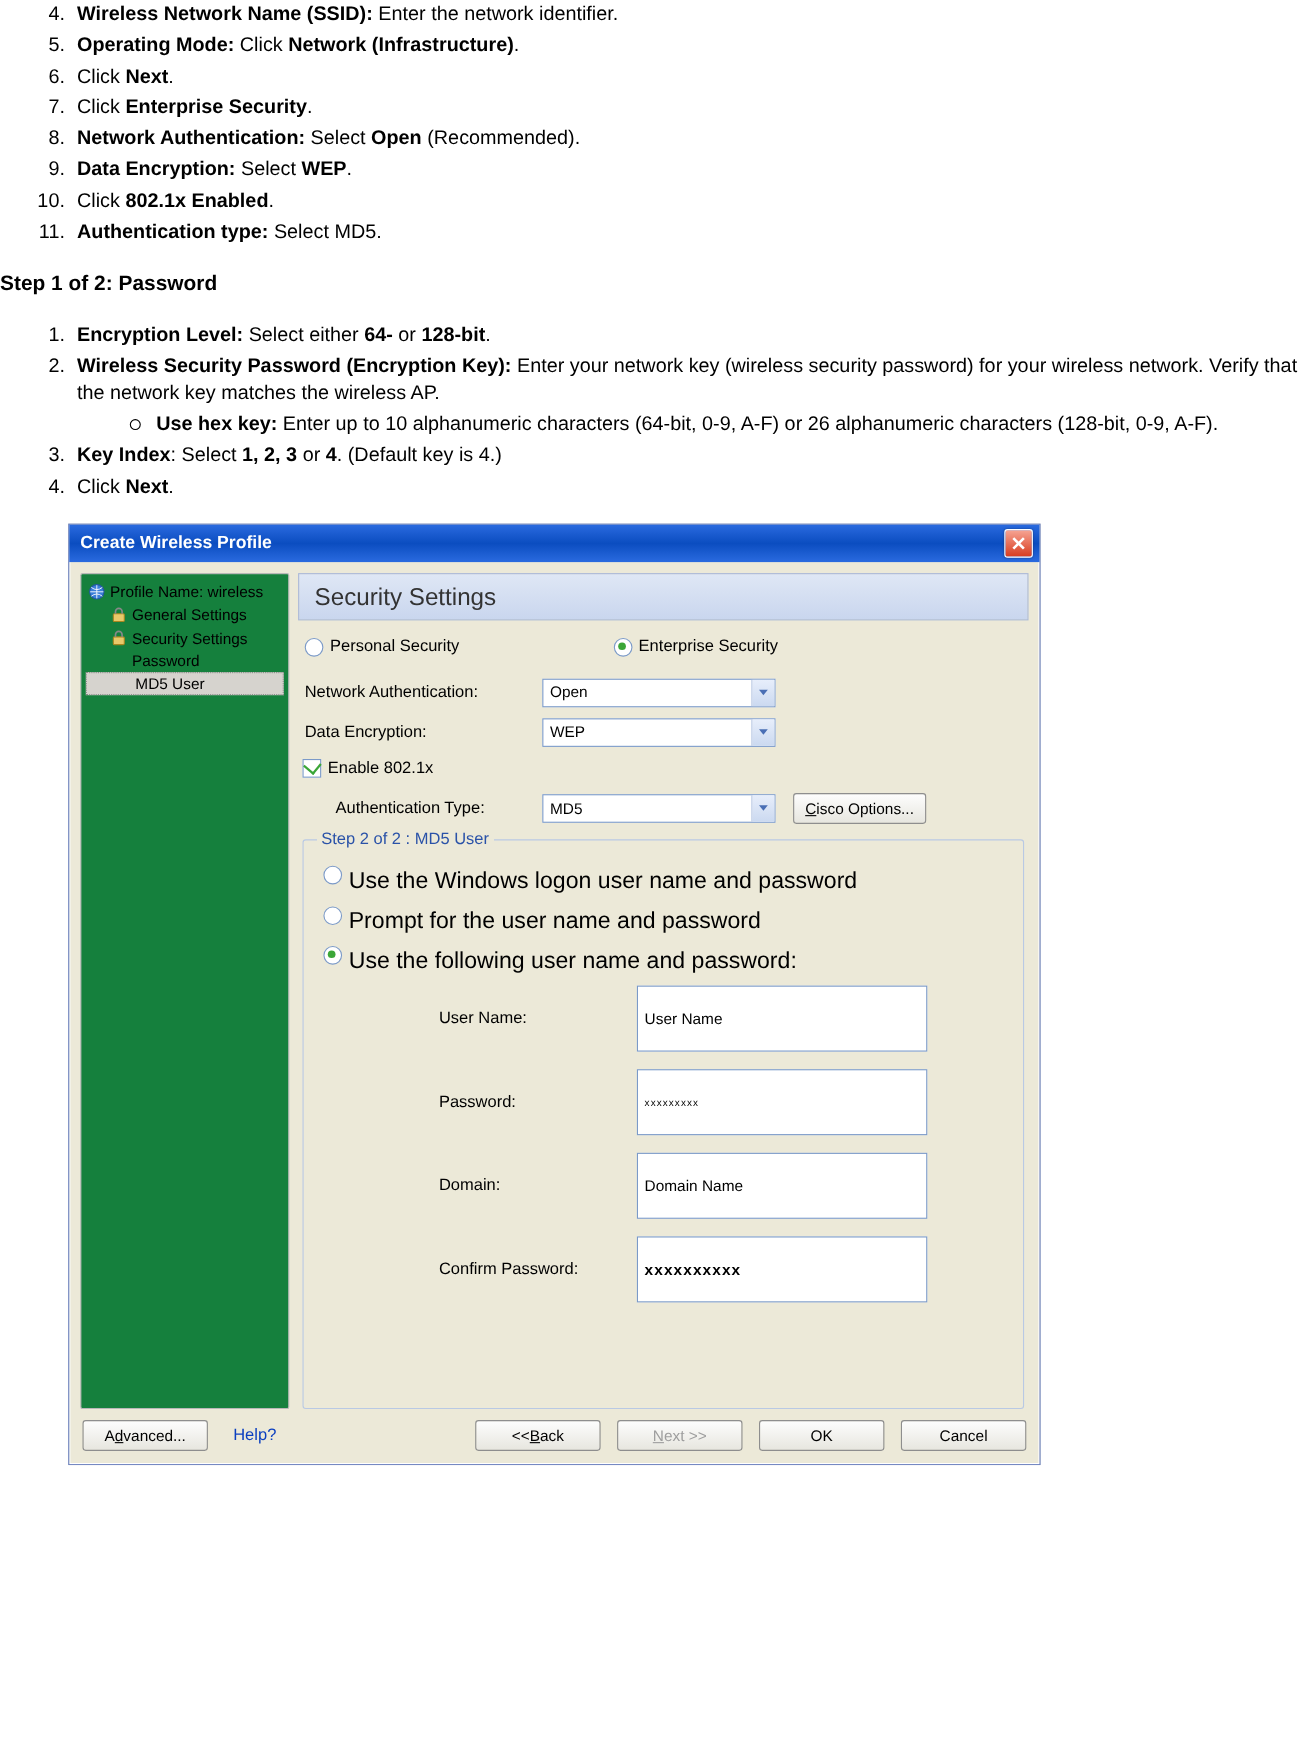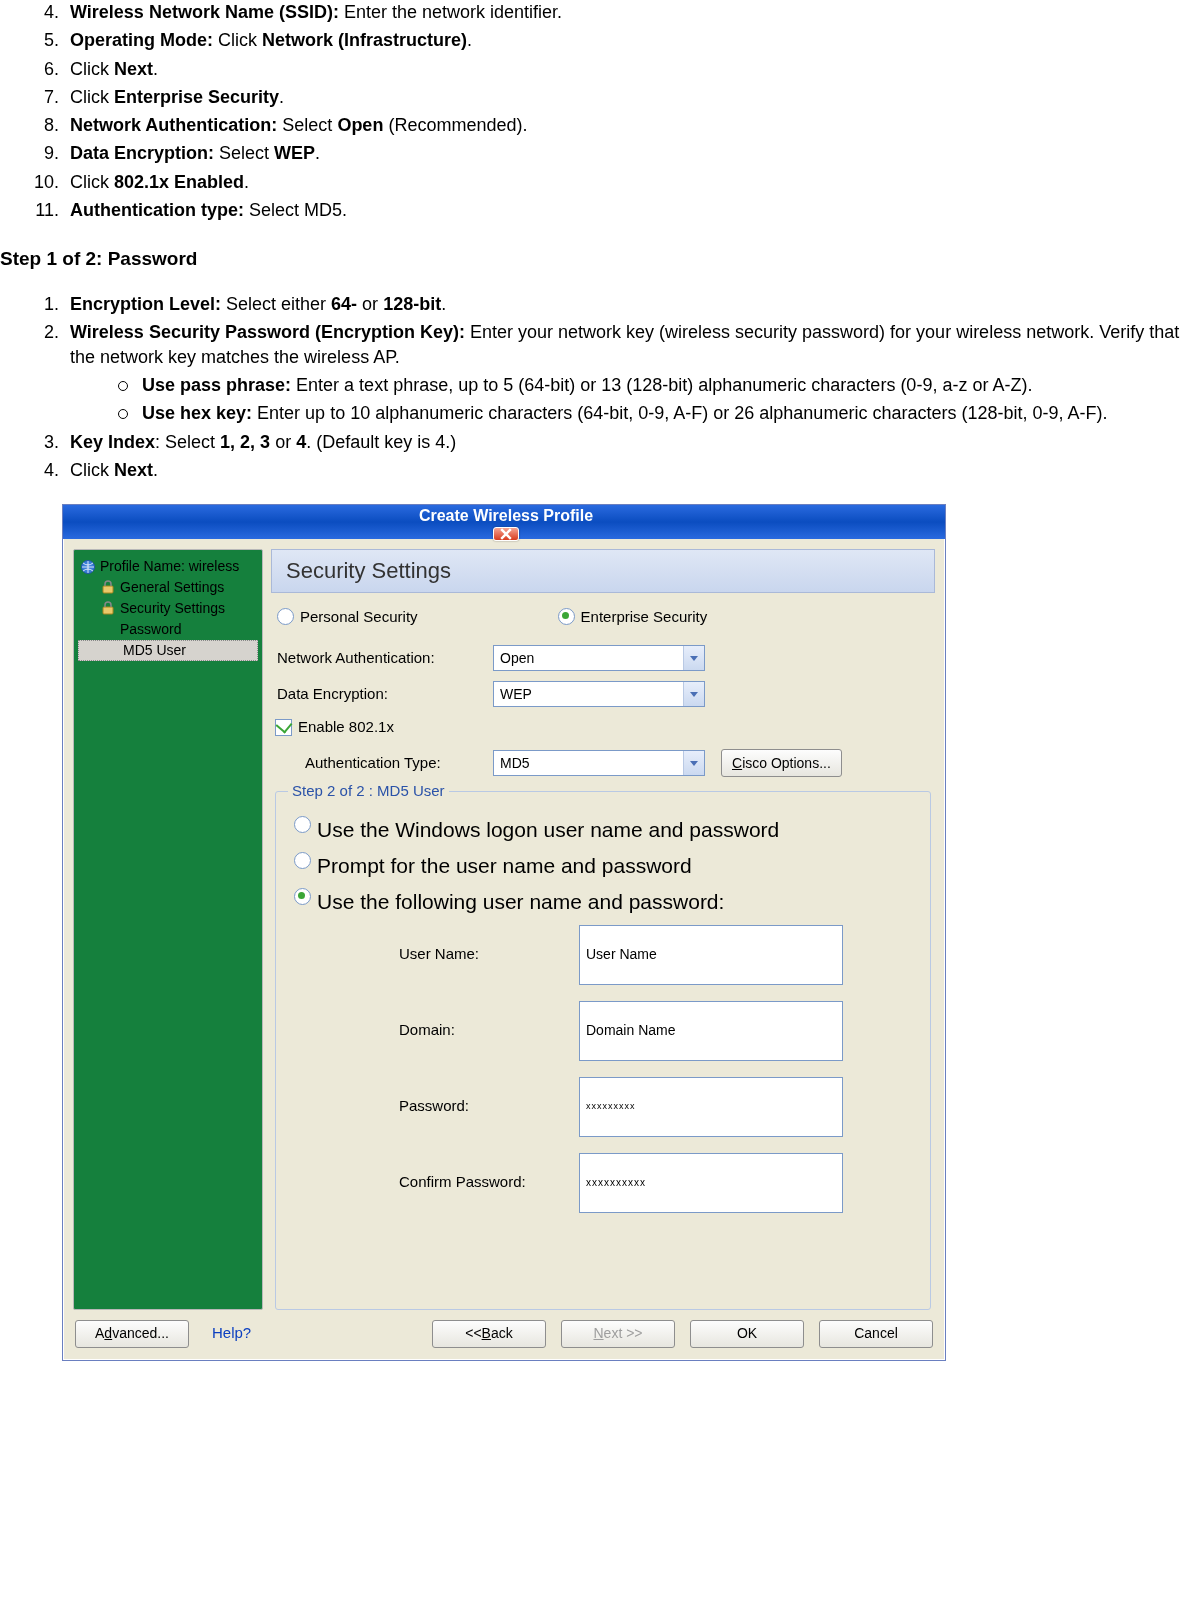--- a/index.html
+++ b/index.html
@@ -61,21 +61,20 @@
   }
   .titlebar {
     height: 34px;
     background: linear-gradient(to bottom, #2a6adf 0%, #0b4dc0 50%, #2a6adf 100%);
     display: flex;
     align-items: center;
     padding: 0 6px 0 10px;
     color: #fff;
     font-weight: bold;
     font-size: 16px;
-    flex-direction: column;
   }
   .titlebar .title { flex: 1; }
   .closebtn {
     width: 24px; height: 24px;
     background: linear-gradient(to bottom, #f6a493, #d83c1f);
     border: 1px solid #fff;
     border-radius: 3px;
     display: flex; align-items: center; justify-content: center;
     box-shadow: 0 0 2px rgba(0,0,0,.4);
   }
@@ -254,21 +253,20 @@
     <li><span>Click </span><b>802.1x Enabled</b><span>.</span></li>
     <li><b>Authentication type:</b><span> Select MD5.</span></li>
   </ol>
 
   <h3 class="step">Step 1 of 2: Password</h3>
 
   <ol class="main">
     <li><b>Encryption Level:</b><span> Select either </span><b>64-</b><span> or </span><b>128-bit</b><span>.</span></li>
     <li><b>Wireless Security Password (Encryption Key):</b><span> Enter your network key (wireless security password) for your wireless network. Verify that the network key matches the wireless AP.</span>
       <ol class="sub">
-        <li><b>Use pass phrase:</b><span> Enter a text phrase, up to 5 (64-bit) or 13 (128-bit) alphanumeric characters (0-9, a-z or A-Z).</span></li>
         <li><b>Use hex key:</b><span> Enter up to 10 alphanumeric characters (64-bit, 0-9, A-F) or 26 alphanumeric characters (128-bit, 0-9, A-F).</span></li>
       </ol>
     </li>
     <li><b>Key Index</b><span>: Select </span><b>1, 2, 3</b><span> or </span><b>4</b><span>. (Default key is 4.)</span></li>
     <li><span>Click </span><b>Next</b><span>.</span></li>
   </ol>
 
   <div class="dialog">
     <div class="titlebar">
       <span class="title">Create Wireless Profile</span>
@@ -371,35 +369,35 @@
               <span>Use the following user name and password:</span>
             </div>
 
             <div class="cred-row">
               <span class="clbl">User Name:</span>
               <div class="textin">
                   <span>User Name</span>
                 </div>
             </div>
             <div class="cred-row">
+              <span class="clbl">Password:</span>
+              <div class="textin">
+                  <span style="font-size:9px;letter-spacing:1px;">xxxxxxxxx</span>
+                </div>
+            </div>
+            <div class="cred-row">
               <span class="clbl">Domain:</span>
               <div class="textin">
                   <span>Domain Name</span>
                 </div>
             </div>
             <div class="cred-row">
-              <span class="clbl">Password:</span>
-              <div class="textin">
-                  <span style="font-size:9px;letter-spacing:1px;">xxxxxxxxx</span>
-                </div>
-            </div>
-            <div class="cred-row">
               <span class="clbl">Confirm Password:</span>
               <div class="textin">
-                  <span style="font-size:10px;letter-spacing:1px;">xxxxxxxxxx</span>
+                  <span style="font-size:14px;letter-spacing:1px;font-weight:bold;">xxxxxxxxxx</span>
                 </div>
             </div>
           </fieldset>
         </div>
       </div>
     </div>
 
     <div class="button-bar">
       <div class="btn bar-btn">A<span class="underline-char">d</span>vanced...</div>
       <span class="helplink">Help?</span>

